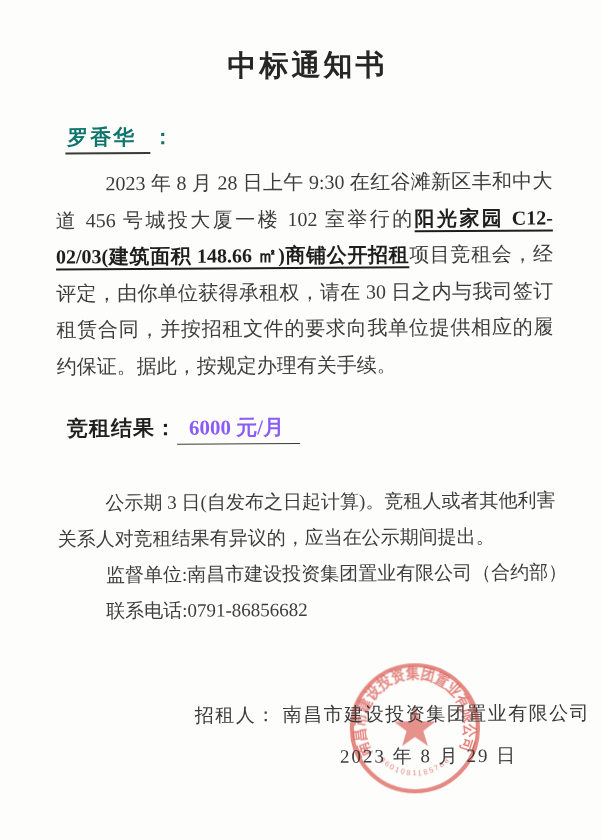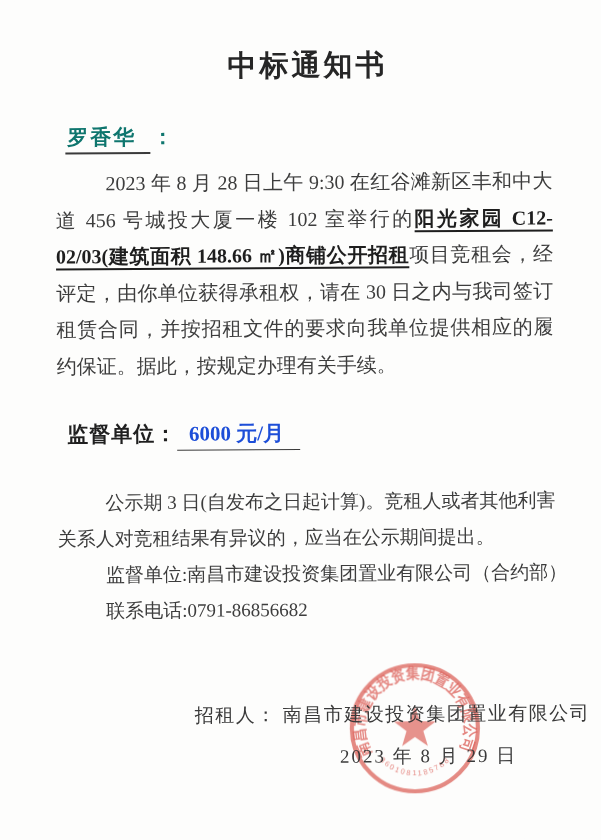--- a/index.html
+++ b/index.html
@@ -68,22 +68,21 @@
   }
   .result-line .label {
     font-weight: 700;
     letter-spacing: 1px;
   }
   .result-line .value {
     display: inline-block;
     border-bottom: 1.6px solid #3a3a3a;
     padding: 0 16px 2px 12px;
     font-weight: 600;
-    color: #1d4ed8;
-    margin-top: 6px;
+    color: #8b5cf6;
   }
   .para2-block {
     position: absolute;
     top: 484px; left: 57px;
     width: 498px;
     font-size: 19px;
     line-height: 36px;
     color: #3d3d3d;
   }
   .para2-block p {
@@ -131,21 +130,21 @@
 
   <h1 class="doc-title">中标通知书</h1>
 
   <div class="addressee">
     <span class="name">罗香华</span><span class="colon">：</span>
   </div>
 
   <p class="para1"><span>2023 年 8 月 28 日上午 9:30 在红谷滩新区丰和中大道 456 号城投大厦一楼 102 室举行的</span><span class="hl">阳光家园 C12-02/03(建筑面积 148.66 ㎡)商铺公开招租</span><span>项目竞租会，经评定，由你单位获得承租权，请在 30 日之内与我司签订租赁合同，并按招租文件的要求向我单位提供相应的履约保证。据此，按规定办理有关手续。</span></p>
 
   <div class="result-line">
-    <span class="label">监督单位：</span><span class="value">6000 元/月</span>
+    <span class="label">竞租结果：</span><span class="value">6000 元/月</span>
   </div>
 
   <div class="para2-block">
     <p>公示期 3 日(自发布之日起计算)。竞租人或者其他利害关系人对竞租结果有异议的，应当在公示期间提出。</p>
     <p class="nowrap-line">监督单位:南昌市建设投资集团置业有限公司（合约部）</p>
     <p class="nowrap-line">联系电话:0791-86856682</p>
   </div>
 
   <div class="seal">
     <svg viewBox="0 0 140 140" xmlns="http://www.w3.org/2000/svg">

